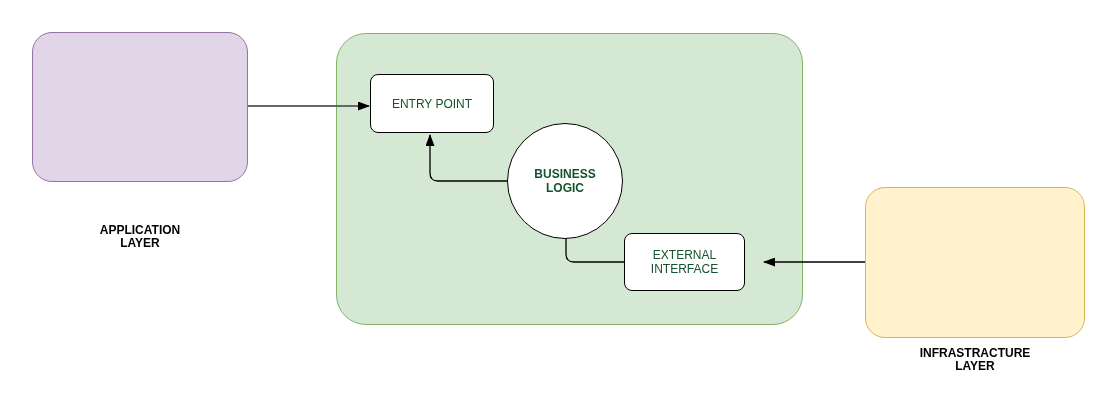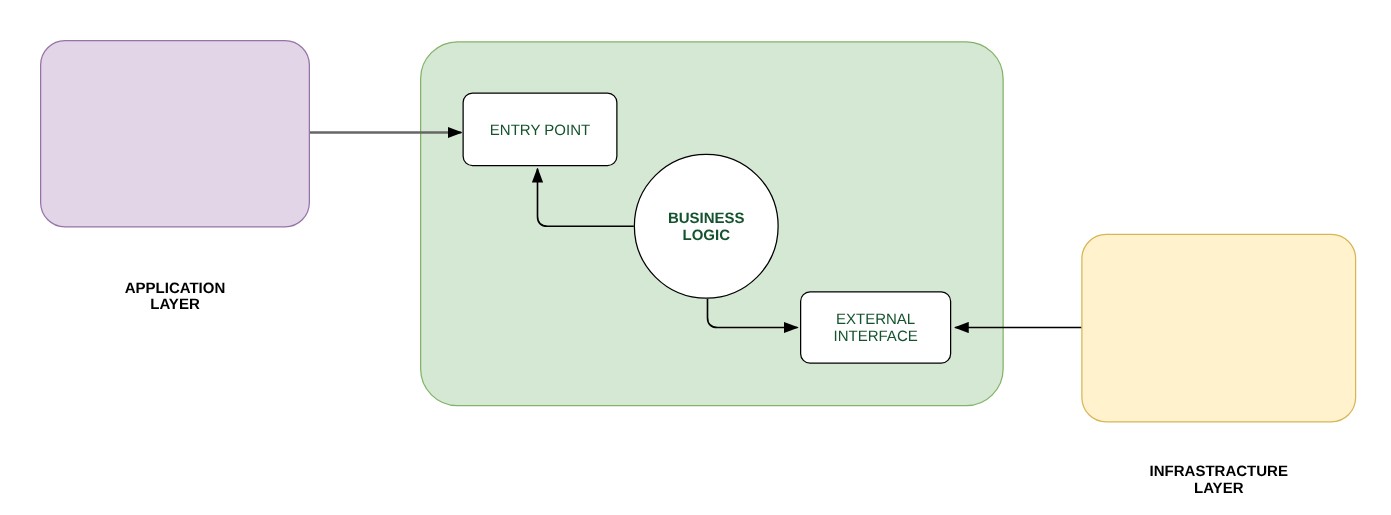--- a/index.html
+++ b/index.html
@@ -50,21 +50,21 @@
     text-align: center;
     font-size: 12px;
     font-weight: 700;
     line-height: 13px;
     color: #000000;
   }
   .layer-label span { display: inline-block; }
   .layer-label.application { left: 32px;  top: 189px; width: 216px; margin-top: 35px; }
   .layer-label.application span { max-width: 100px; }
   .layer-label.domain { left: 336px; top: 344px; width: 467px; }
-  .layer-label.infrastructure { left: 865px; top: 347px; width: 220px; margin-top: 24px; }
+  .layer-label.infrastructure { left: 865px; top: 347px; width: 220px; }
   .layer-label.infrastructure span { max-width: 130px; }
   
   .node {
     position: absolute;
     box-sizing: border-box;
     background: var(--node-fill, #ffffff);
     border: 1.5px solid var(--node-stroke, #000000);
     display: flex;
     align-items: center;
     justify-content: center;
@@ -73,21 +73,21 @@
     font-weight: 400;
     line-height: 14px;
     color: #14532d;
     z-index: 3;
   }
   .node span { display: inline-block; }
   .node.entry-point { left: 370px; top: 74px; width: 124px; height: 59px; border-radius: 8px; }
   .node.entry-point span { max-width: 110px; }
   .node.business-logic { left: 507px; top: 123px; width: 116px; height: 116px; border-radius: 50%; }
   .node.business-logic span { max-width: 80px; font-weight: bold; }
-  .node.external-interface { left: 640px; top: 233px; width: 121px; height: 58px; border-radius: 8px; }
+  .node.external-interface { left: 624px; top: 233px; width: 121px; height: 58px; border-radius: 8px; }
   .node.external-interface span { max-width: 90px; }
   
   svg.edges {
     position: absolute;
     left: 0; top: 0;
     width: 1113px; height: 412px;
     z-index: 2;
   }
   .edge {
     fill: none;

